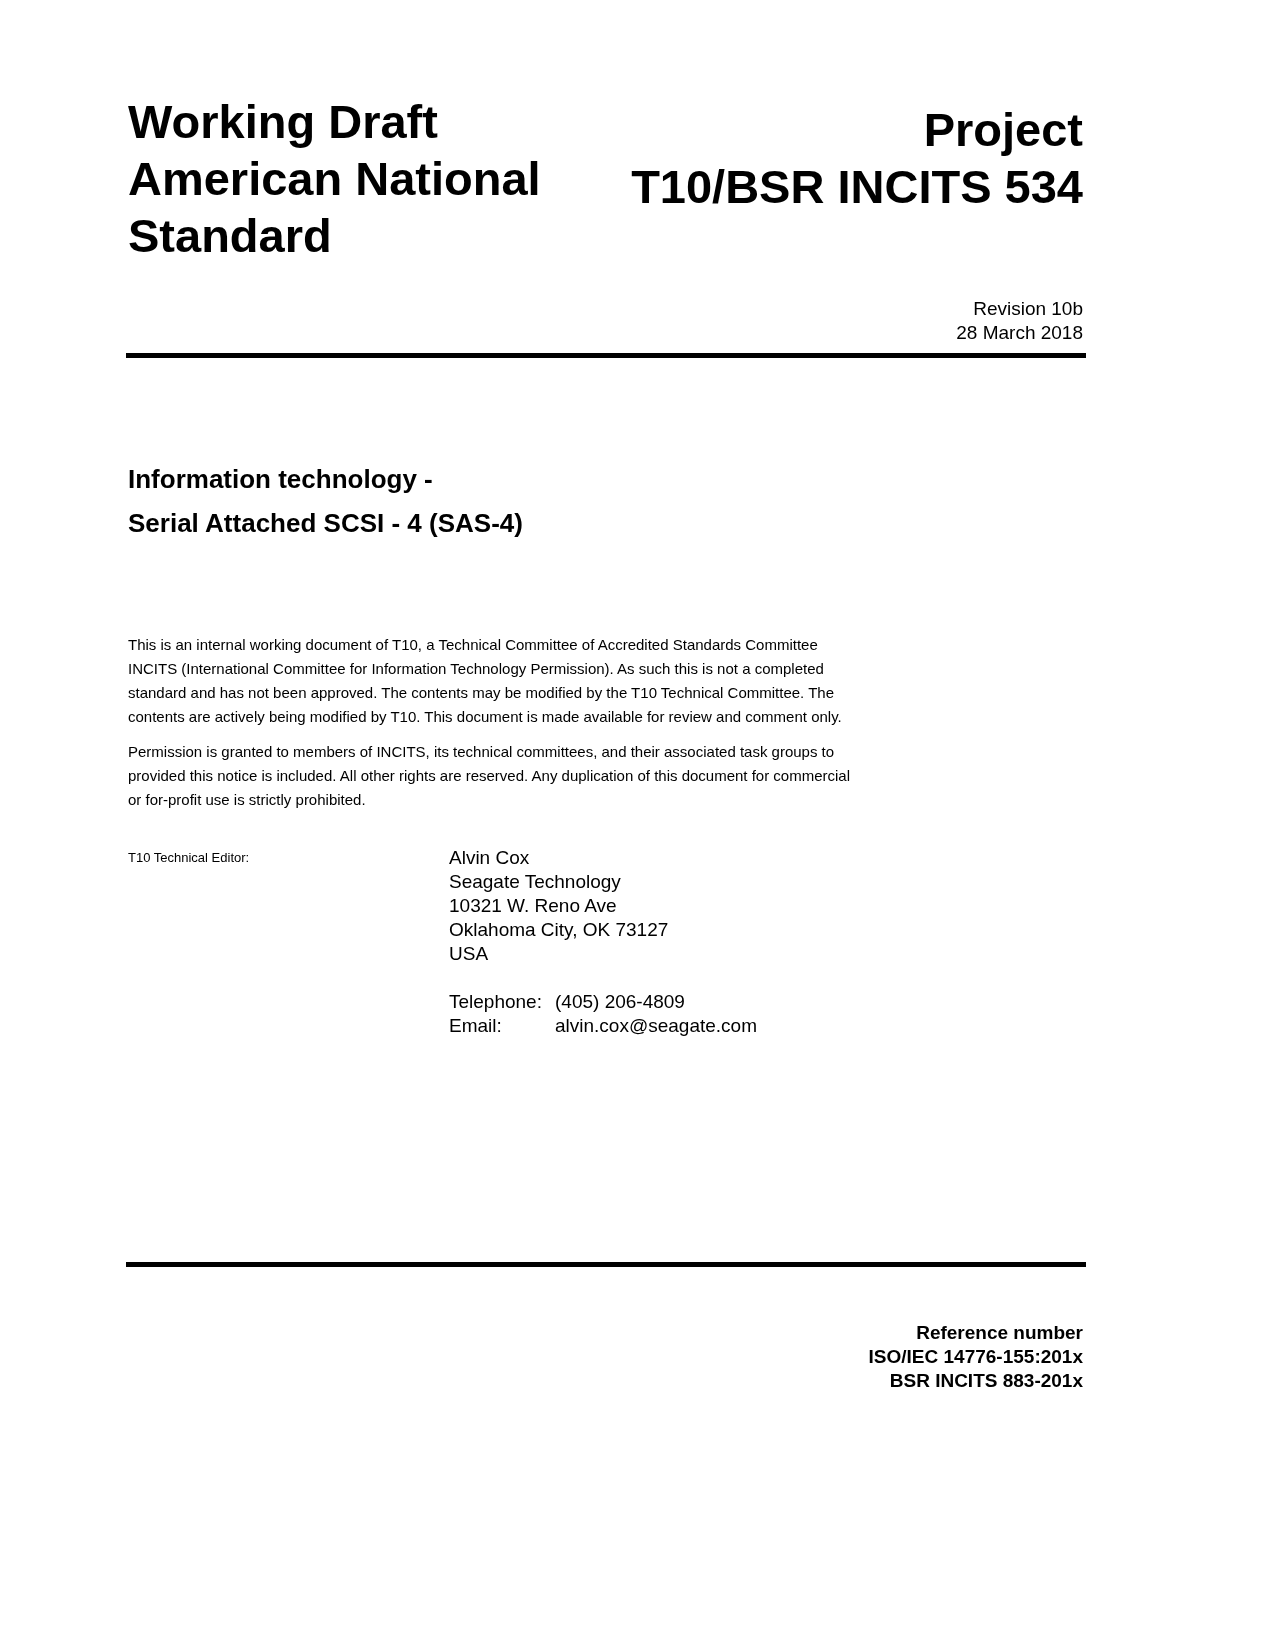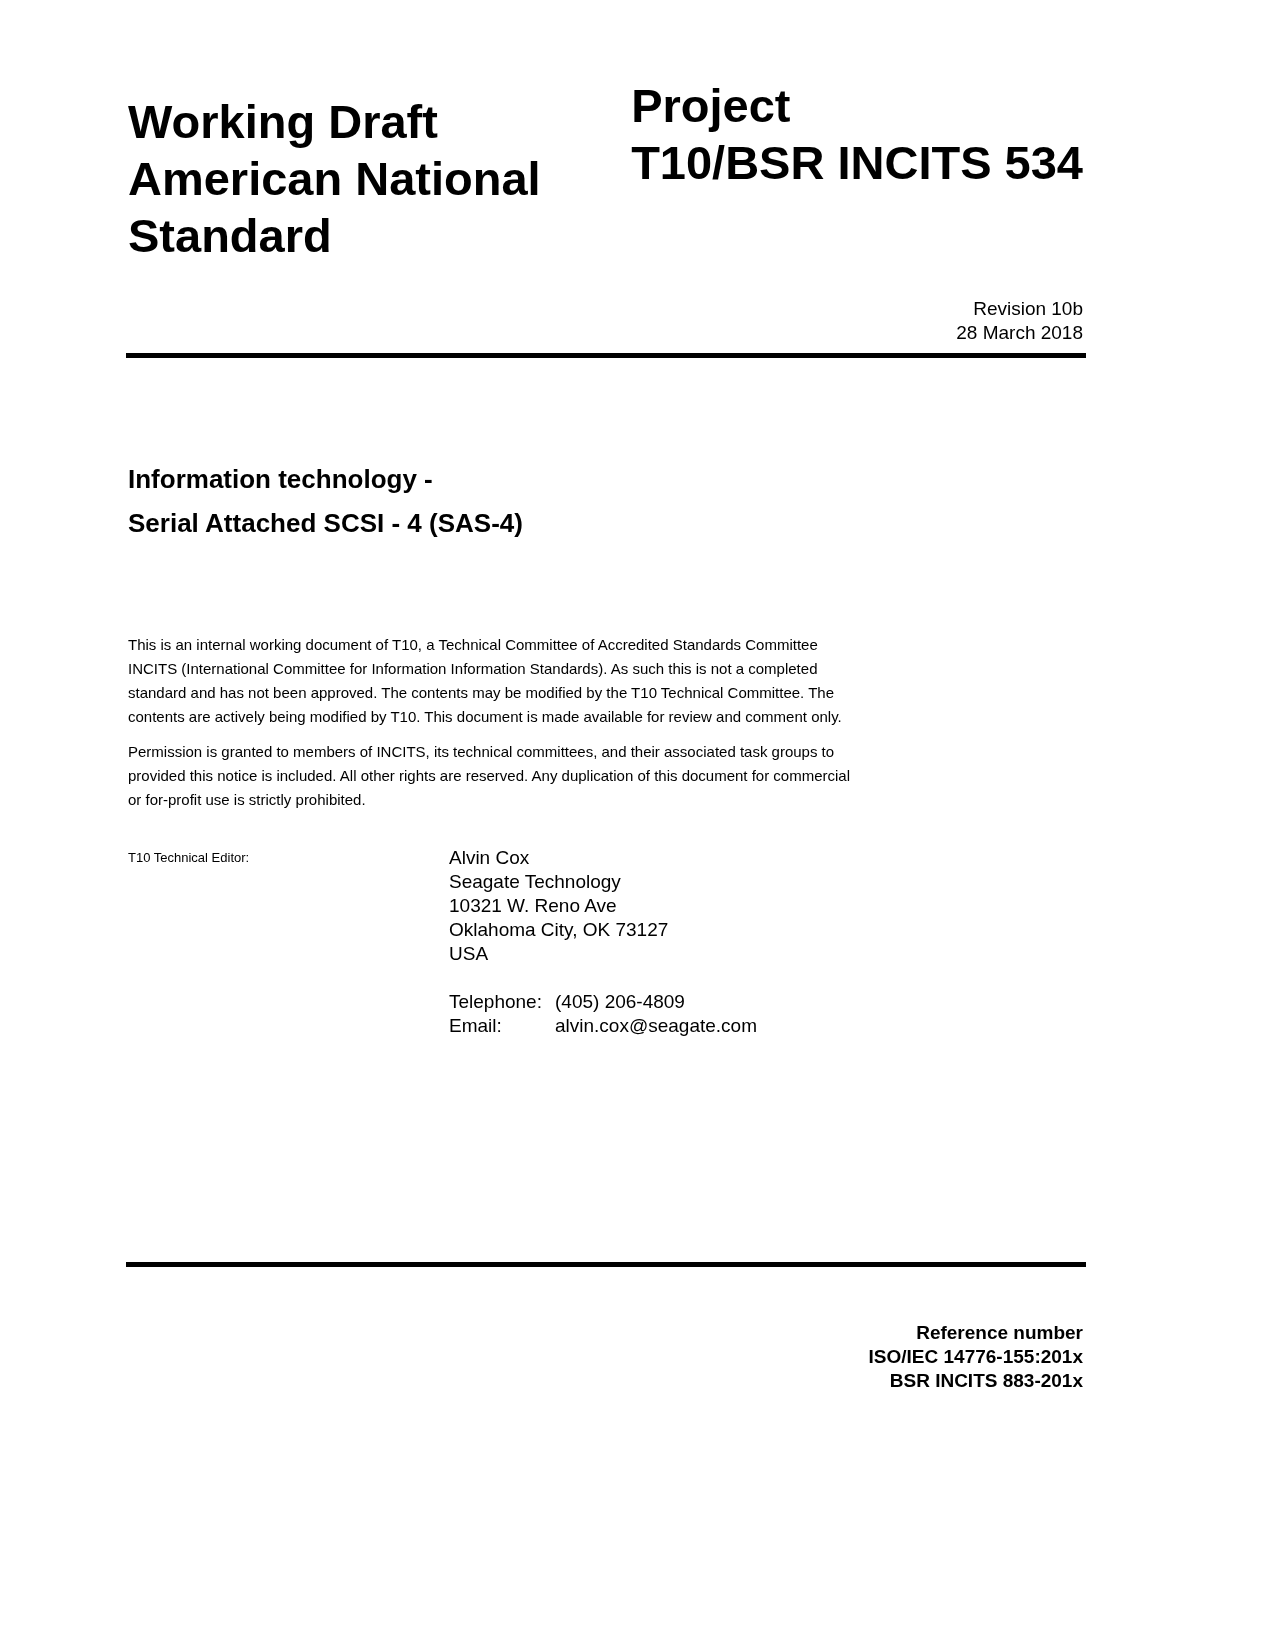--- a/index.html
+++ b/index.html
@@ -1,21 +1,21 @@
 <!DOCTYPE html>
 <html><head>
 <meta charset="utf-8">
 <style>
   html, body { margin: 0; padding: 0; background: #ffffff; }
   body { width: 1275px; height: 1651px; position: relative; overflow: hidden;
          font-family: "Liberation Sans", "DejaVu Sans", sans-serif; color: #000; }
   .abs { position: absolute; }
   .big { font-weight: bold; font-size: 47px; line-height: 57px; }
   .left-title { left: 128px; top: 93px; }
-  .right-title { right: 192px; top: 77px; }
+  .right-title { right: 192px; top: 101px; text-align: right; }
   .rev { right: 192px; top: 297px; text-align: right; font-size: 19px; line-height: 24px; }
   .rule { left: 126px; width: 960px; height: 5px; background: #000; }
   .subtitle { left: 128px; top: 457px; font-weight: bold; font-size: 26px; line-height: 44px; }
   .para { left: 128px; width: 960px; font-size: 15px; line-height: 24px; margin: 0; }
   .editor-label { left: 128px; top: 846px; font-size: 13px; line-height: 24px; }
   .editor-block { left: 449px; top: 846px; font-size: 19px; line-height: 24px; }
   .contact-row { display: flex; }
   .contact-row .k { width: 106px; }
   .ref { right: 192px; top: 1321px; text-align: right; font-weight: bold; font-size: 19px; line-height: 24px; }
   .line { display: block; white-space: nowrap; }
@@ -41,21 +41,21 @@
 
 <div class="abs rule" style="top:353px;"></div>
 
 <div class="abs subtitle">
   <span class="line">Information technology -</span>
   <span class="line">Serial Attached SCSI - 4 (SAS-4)</span>
 </div>
 
 <div class="abs para" style="top:633px;">
   <span class="line">This is an internal working document of T10, a Technical Committee of Accredited Standards Committee</span>
-  <span class="line">INCITS (International Committee for Information Information Standards). As such this is not a completed</span>
+  <span class="line">INCITS (International Committee for Information Technology Permission). As such this is not a completed</span>
   <span class="line">standard and has not been approved. The contents may be modified by the T10 Technical Committee. The</span>
   <span class="line">contents are actively being modified by T10. This document is made available for review and comment only.</span>
 </div>
 
 <div class="abs para" style="top:740px;">
   <span class="line">Permission is granted to members of INCITS, its technical committees, and their associated task groups to</span>
   <span class="line">provided this notice is included. All other rights are reserved. Any duplication of this document for commercial</span>
   <span class="line">or for-profit use is strictly prohibited.</span>
 </div>
 

